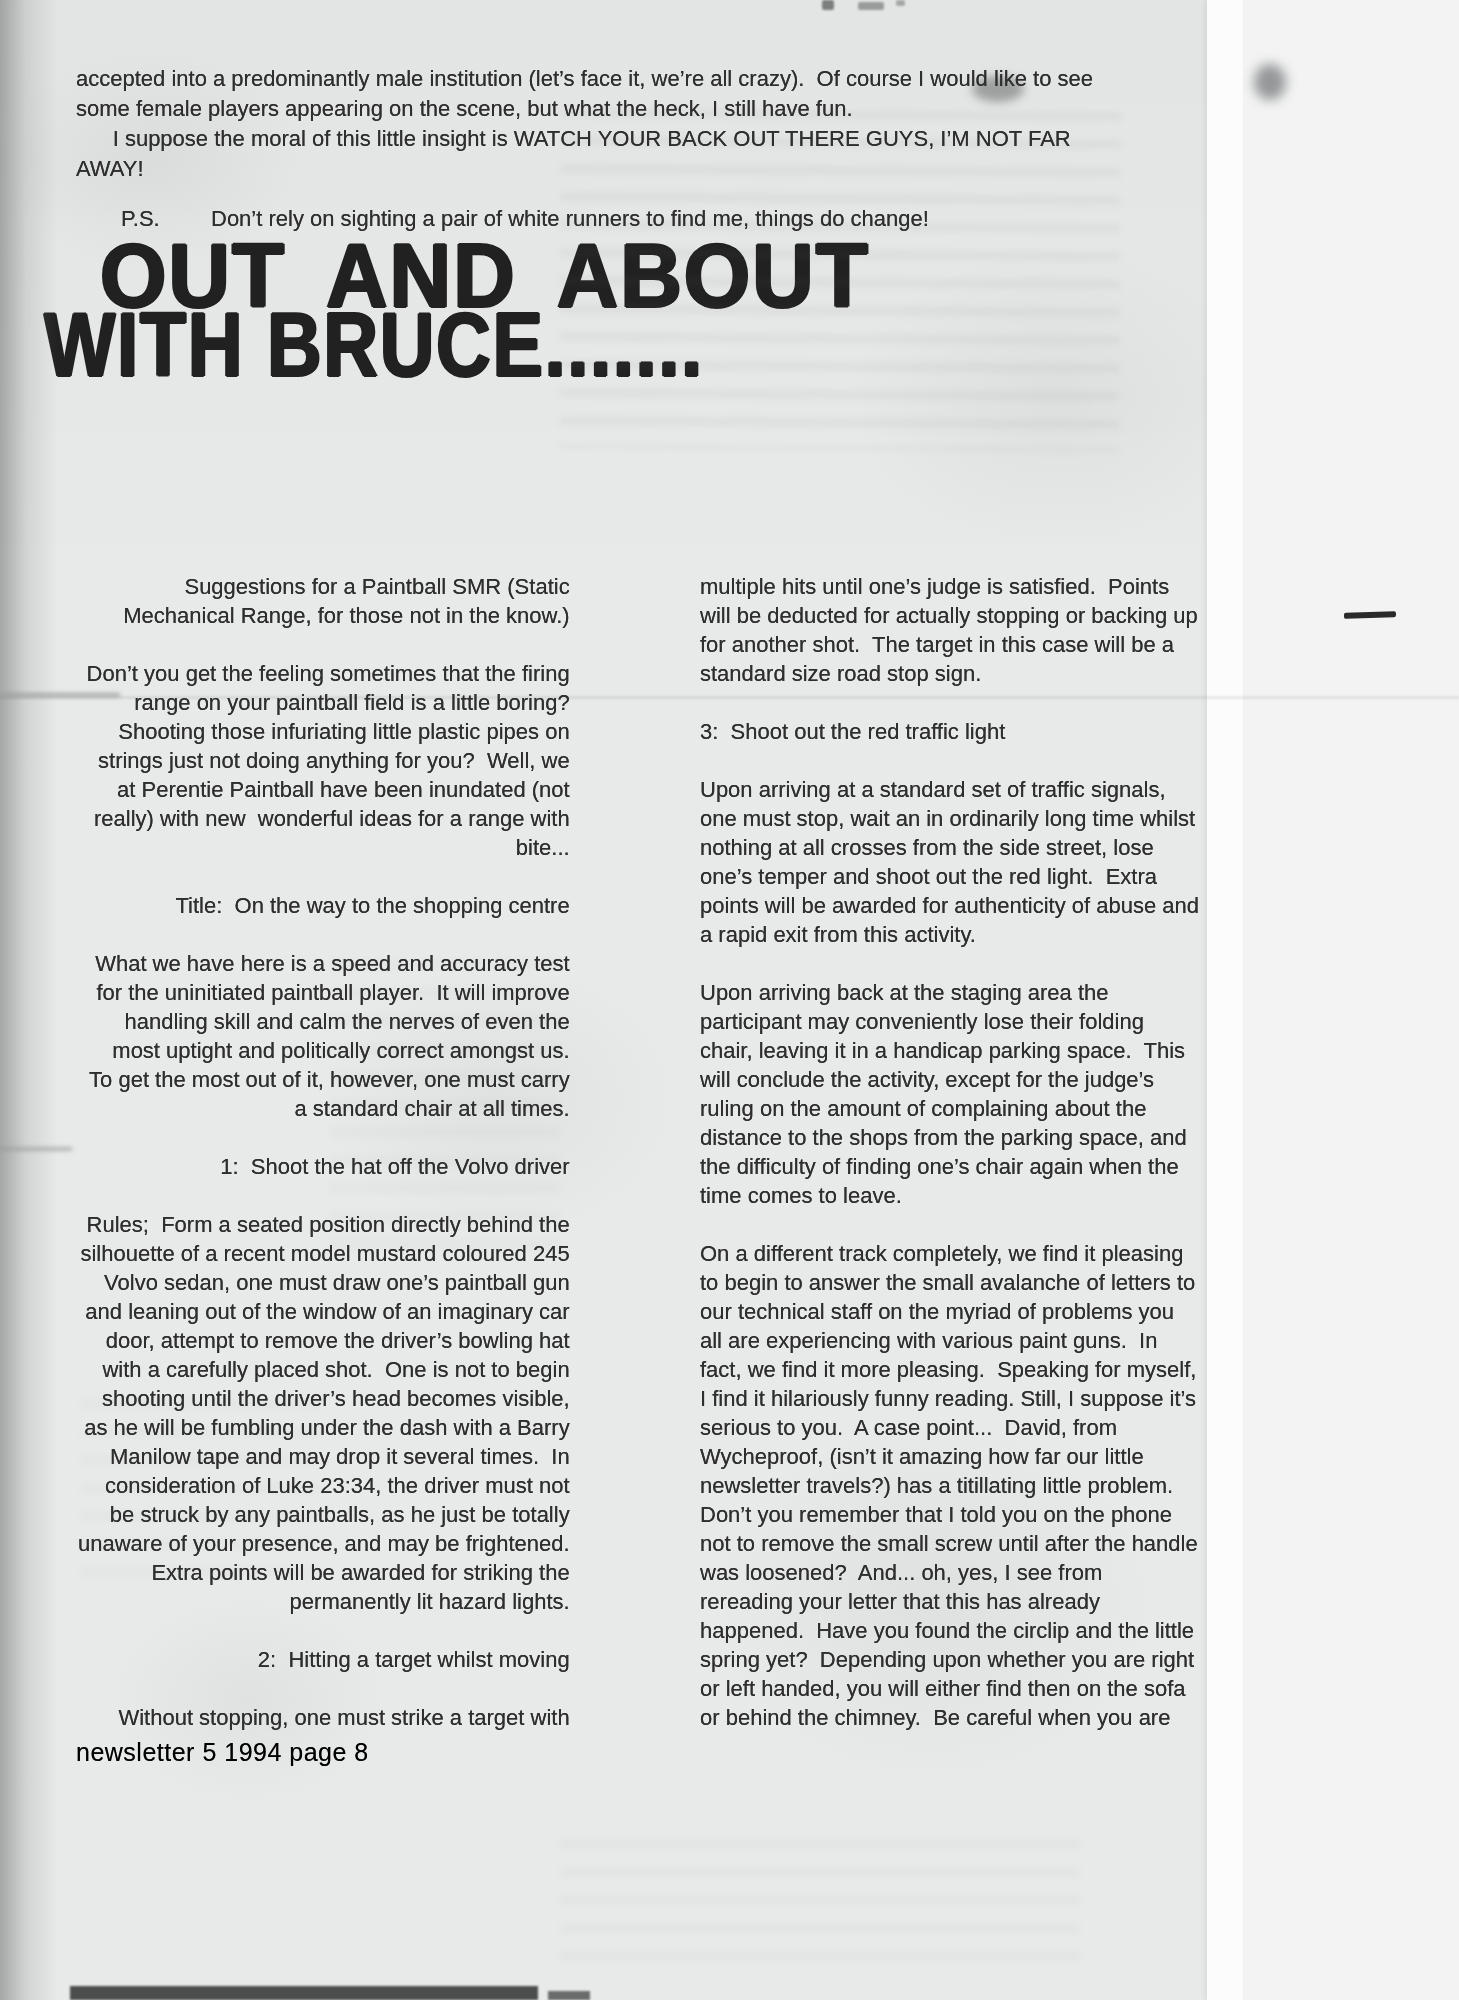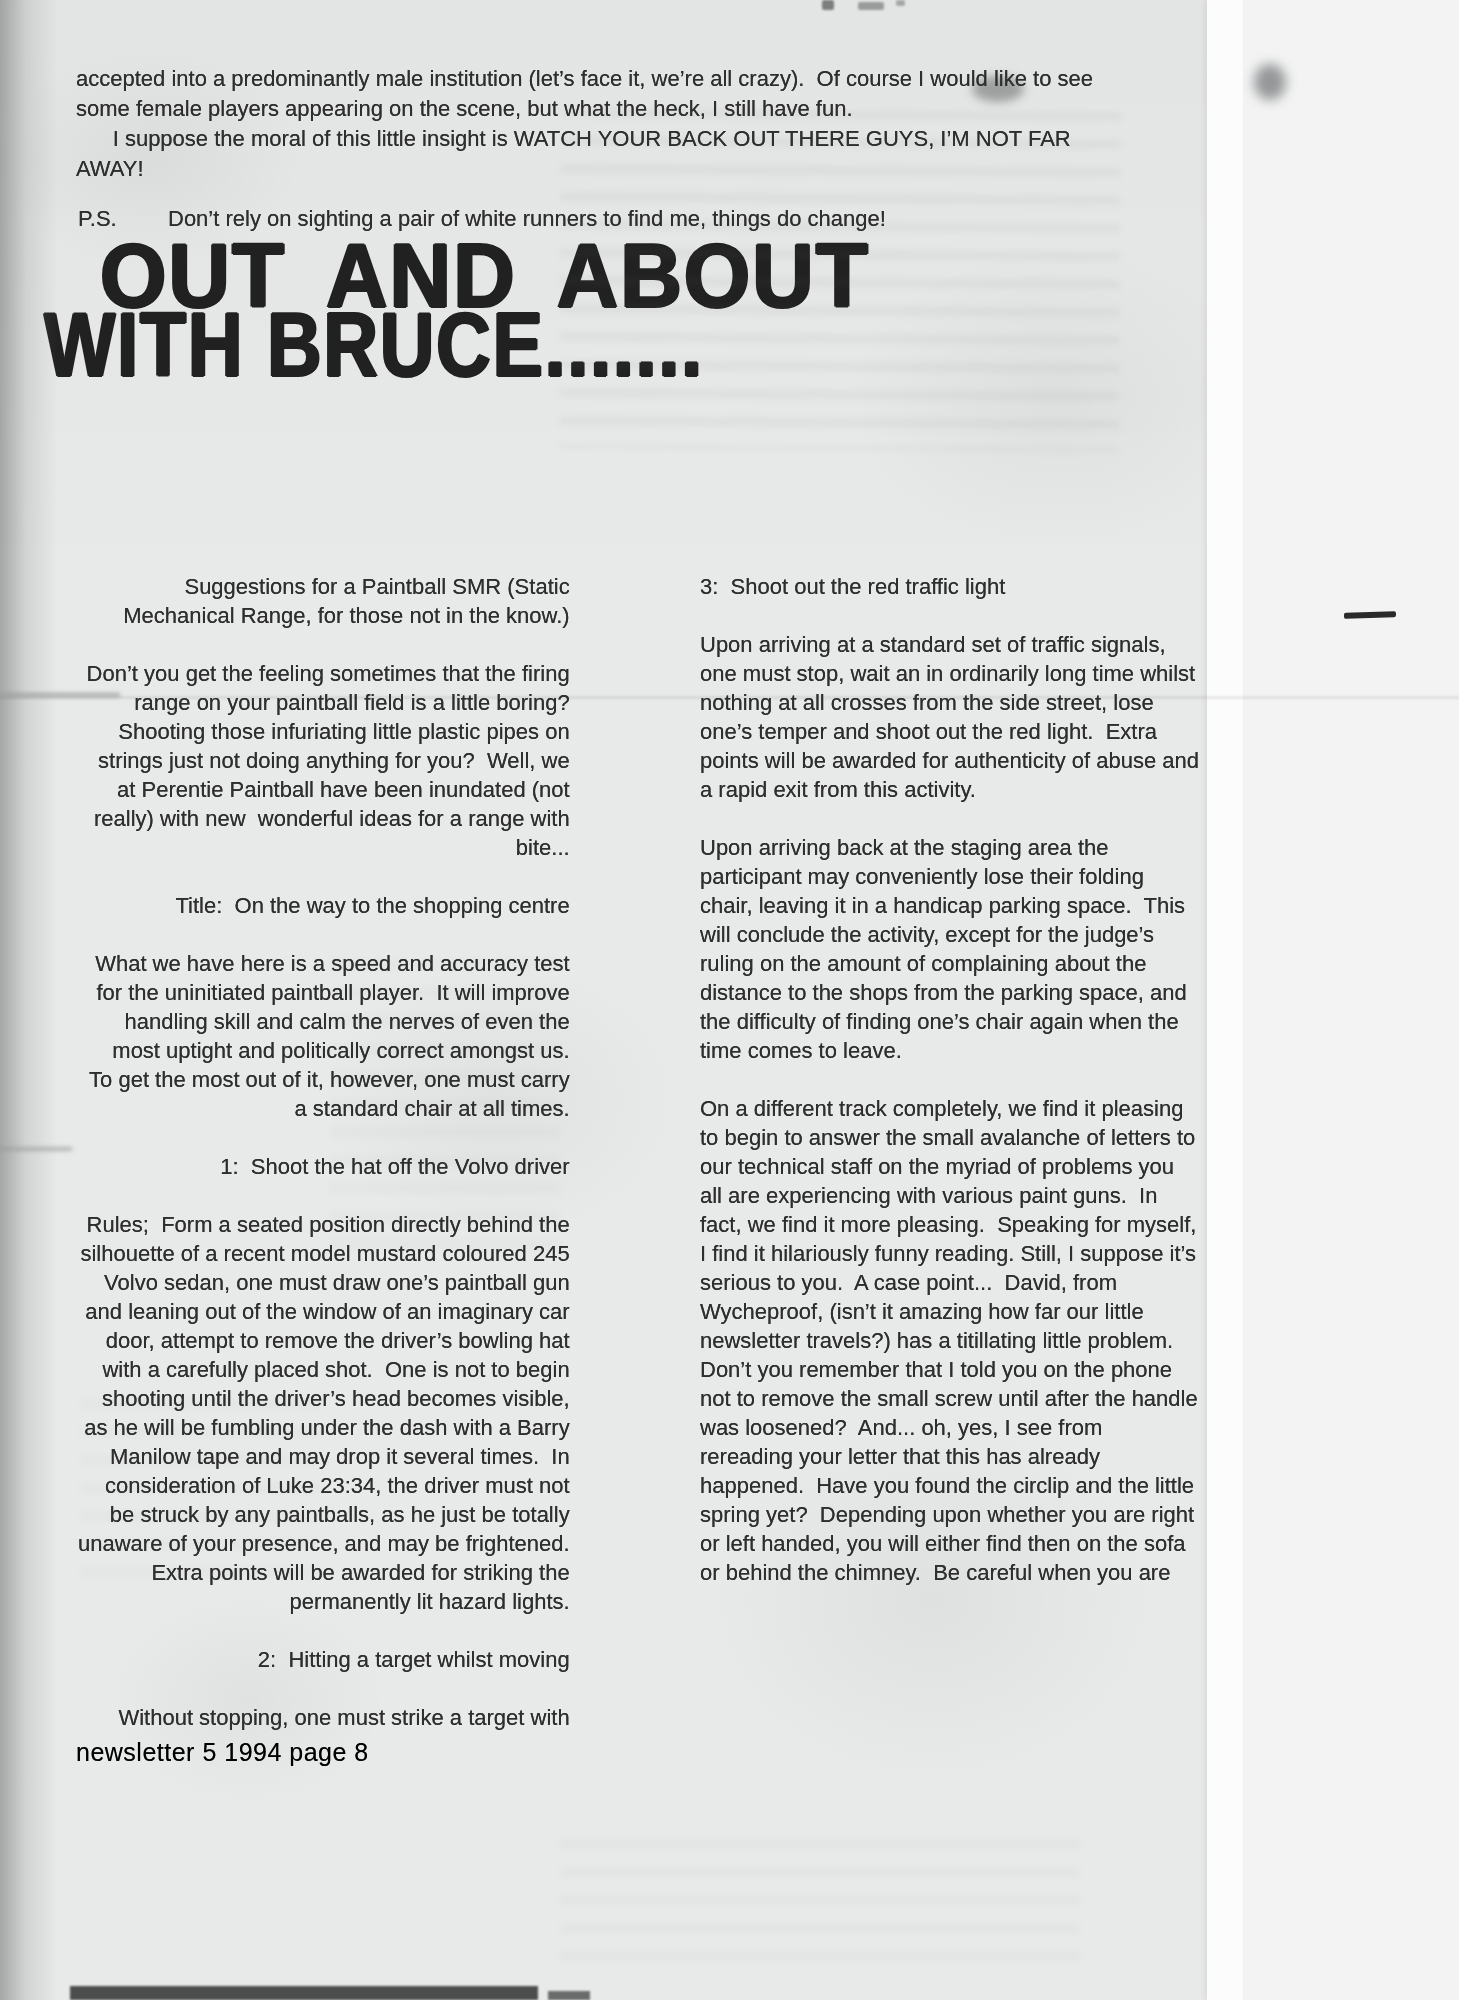--- a/index.html
+++ b/index.html
@@ -51,21 +51,21 @@
   .bleed.g1{left:560px;top:110px;width:560px;height:340px;opacity:.35;transform:rotate(.4deg);}
   .bleed.g2{left:330px;top:960px;width:230px;height:300px;opacity:.2;}
   .bleed.g3{left:80px;top:1400px;width:240px;height:180px;opacity:.18;}
   .bleed.g4{left:560px;top:1840px;width:520px;height:130px;opacity:.22;}
 
   .txt{position:absolute;z-index:3;}
   .line{white-space:pre;}
   .intro{left:76px;top:64px;font-size:22px;line-height:30px;
     text-shadow:0 0 .6px rgba(46,46,46,.85);}
   .ps-row{left:78px;top:206px;font-size:22px;text-shadow:0 0 .6px rgba(46,46,46,.85);}
-  .ps-label{display:inline-block;min-width:90px;}
+  .ps-label{display:inline-block;min-width:90px;margin-left:43px;}
 
   .headline{z-index:3;margin:0;color:#191919;font-weight:bold;opacity:.96;}
   .hl{position:absolute;white-space:pre;line-height:1;font-size:88px;
     letter-spacing:2px;transform-origin:left top;
     text-shadow:1.5px 0 0 #191919,-1.5px 0 0 #191919,0 1.2px 0 #191919,0 -1.2px 0 #191919;}
   .hl1{left:100px;top:230px;word-spacing:18px;transform:scaleX(.97) scaleY(1.04);}
   .hl2{left:44px;top:299px;transform:scaleX(.86) scaleY(1.04);}
 
   .col{top:572px;font-size:22px;line-height:29px;
     text-shadow:0 0 .6px rgba(46,46,46,.85);}
@@ -161,20 +161,26 @@
       </div>
       <div class="para">
         <div class="line">2:  Hitting a target whilst moving</div>
       </div>
       <div class="para">
         <div class="line">Without stopping, one must strike a target with</div>
       </div>
     </div>
   <div class="txt col col-right">
       <div class="para">
+        <div class="line">multiple hits until one’s judge is satisfied.  Points</div>
+        <div class="line">will be deducted for actually stopping or backing up</div>
+        <div class="line">for another shot.  The target in this case will be a</div>
+        <div class="line">standard size road stop sign.</div>
+      </div>
+      <div class="para">
         <div class="line">3:  Shoot out the red traffic light</div>
       </div>
       <div class="para">
         <div class="line">Upon arriving at a standard set of traffic signals,</div>
         <div class="line">one must stop, wait an in ordinarily long time whilst</div>
         <div class="line">nothing at all crosses from the side street, lose</div>
         <div class="line">one’s temper and shoot out the red light.  Extra</div>
         <div class="line">points will be awarded for authenticity of abuse and</div>
         <div class="line">a rapid exit from this activity.</div>
       </div>

